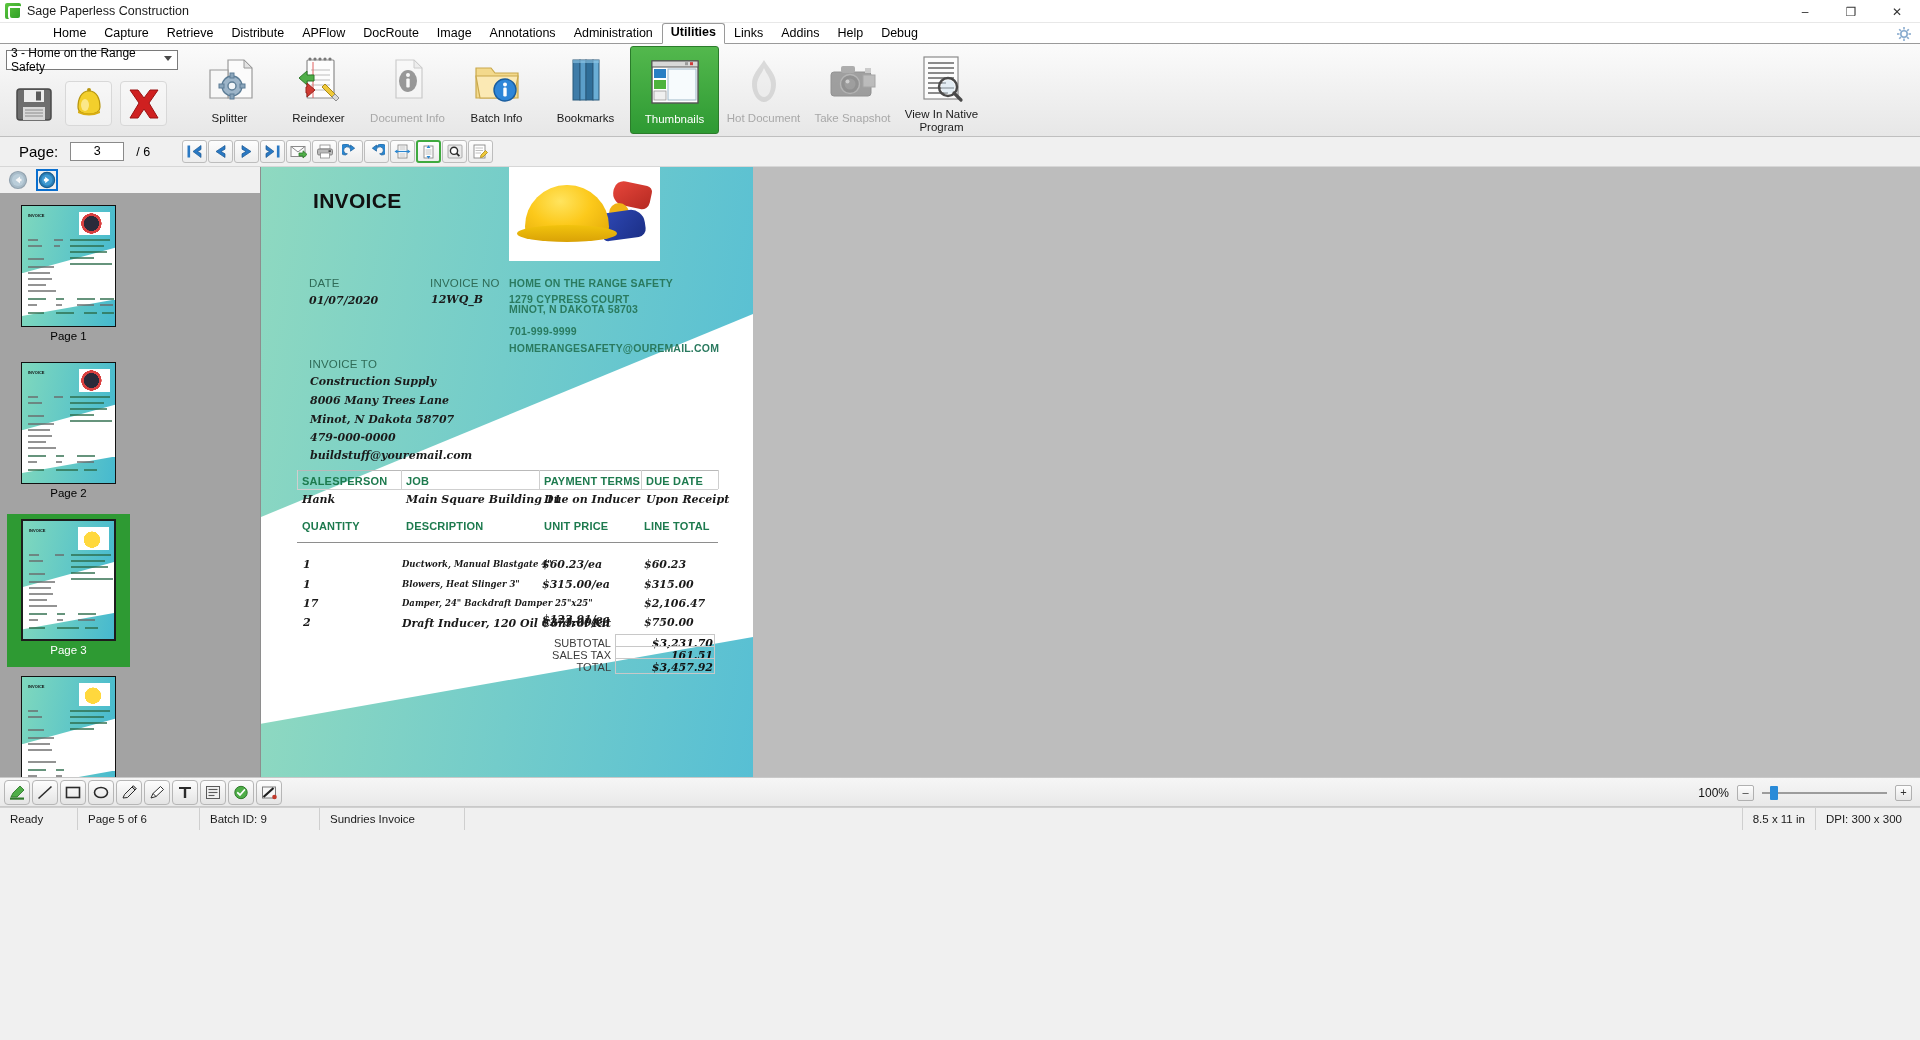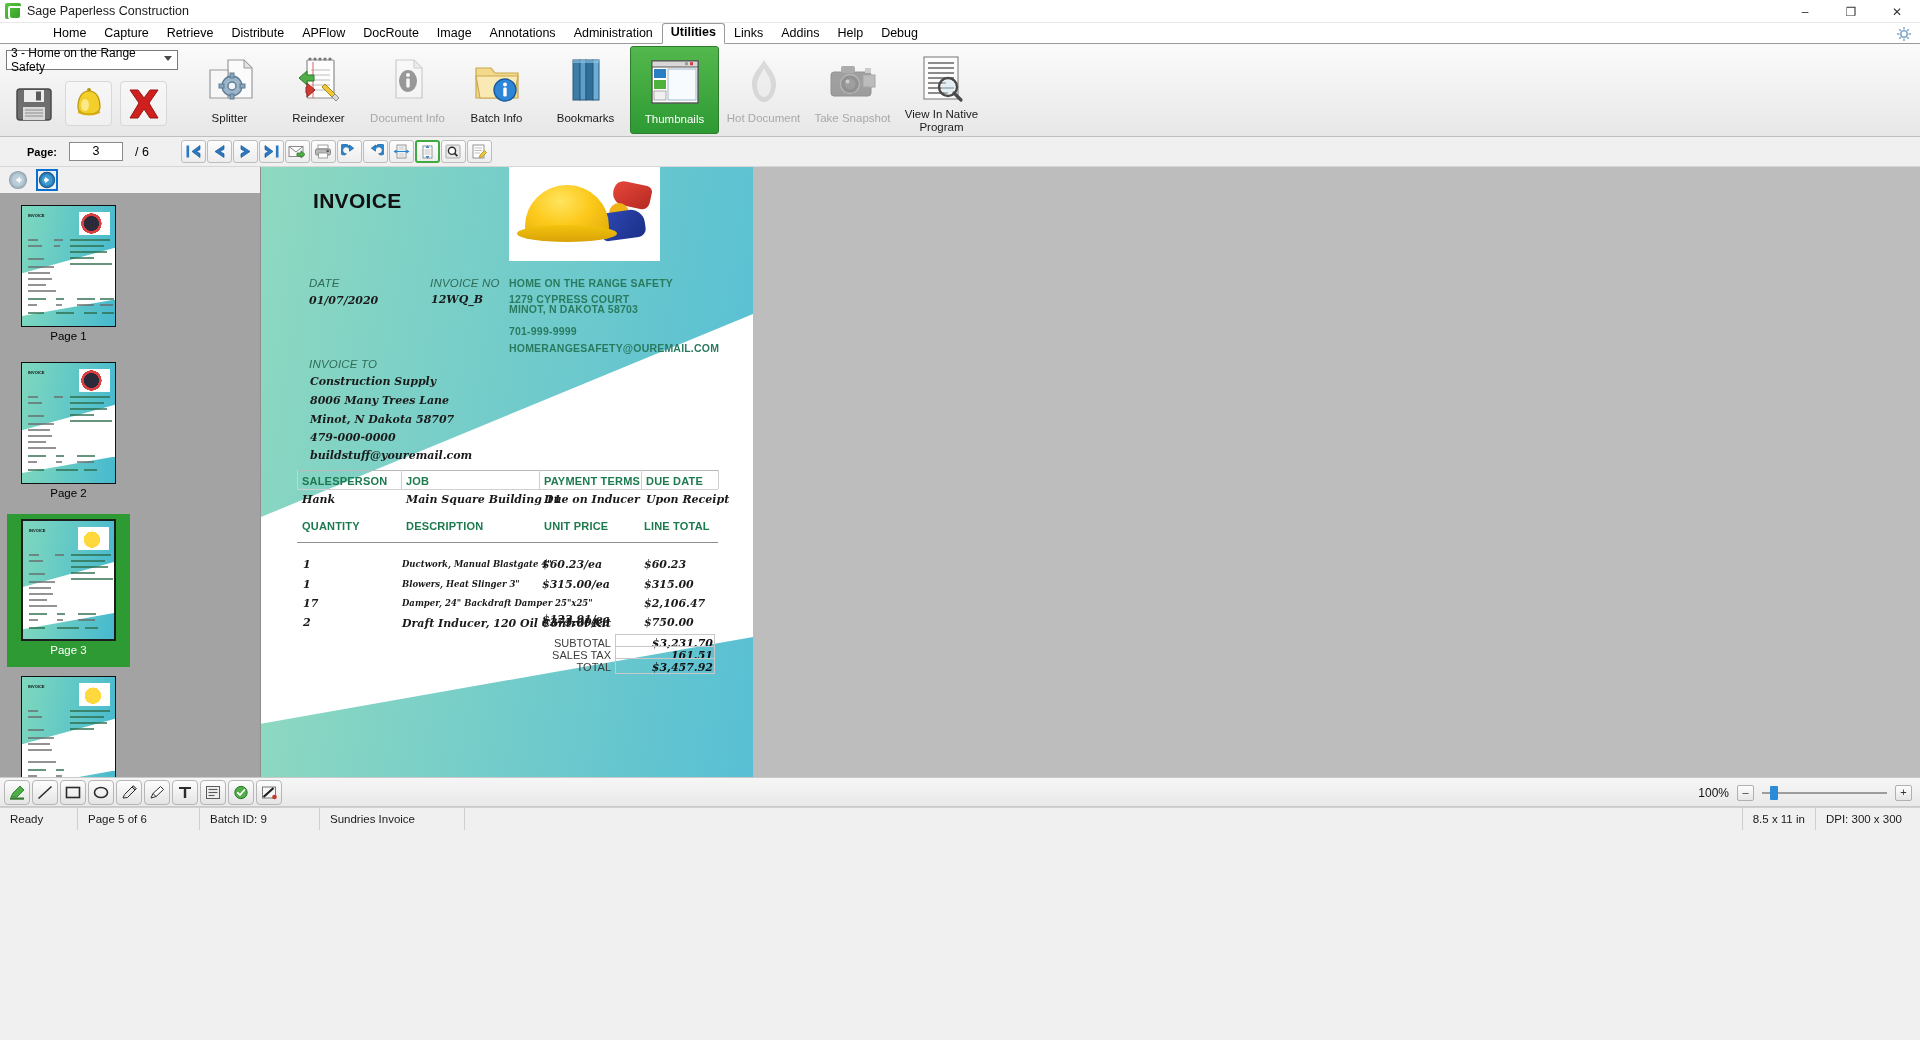--- a/index.html
+++ b/index.html
@@ -103,21 +103,21 @@
     background: linear-gradient(to bottom,#53b84d 0%, #2e9a33 100%);
     border: 1px solid #2b7c2b;
   }
   .ribbon-btn.selected .lbl { color: #ffffff; }
 
   
   #navbar {
     height: 30px; background: #f0f0f0;
     display: flex; align-items: center; border-bottom: 1px solid #d7d7d7;
   }
-  #page-label { margin-left: 27px; font-size: 11px; color: #000; font-weight: bold; }
+  #page-label { margin-left: 19px; font-size: 15px; color: #000; }
   #page-input {
     width: 54px; height: 19px; margin-left: 12px; background: #fff;
     border: 1px solid #8a8a8a; font-size: 12.5px; text-align: center;
     line-height: 17px; color: #000;
   }
   #page-total { margin-left: 12px; font-size: 12.5px; color: #000; }
   #navtools { display: flex; align-items: center; margin-left: 32px; gap: 1px; }
   .ntbtn {
     width: 25px; height: 23px; border: 1px solid #bdbdbd; border-radius: 3px;
     background: linear-gradient(to bottom,#fdfdfd,#ededed);
@@ -224,21 +224,21 @@
   .hero .glove2 {
     position: absolute; left: 104px; top: 16px; width: 38px; height: 24px;
     background: linear-gradient(135deg,#e8463b,#b52a22); border-radius: 10px 6px 8px 12px;
     transform: rotate(12deg);
   }
   .hero .earmuff {
     position: absolute; left: 100px; top: 36px; width: 20px; height: 20px;
     background: #f0b316; border-radius: 50%;
   }
   .lbl-hd {
-    position: absolute; font-size: 11.5px; color: #2f6b57; letter-spacing: .2px; font-style: italic;
+    position: absolute; font-size: 11.5px; color: #2f6b57; letter-spacing: .2px;
   }
   .val-script {
     position: absolute; font-family: "DejaVu Serif", serif;
     font-style: italic; font-weight: bold; font-size: 11px; color: #1a1a1a;
   }
   .co-line {
     position: absolute; font-size: 10.5px; font-weight: bold; color: #2a7a5f;
     letter-spacing: .2px; white-space: nowrap;
   }
   .tbl-head {

